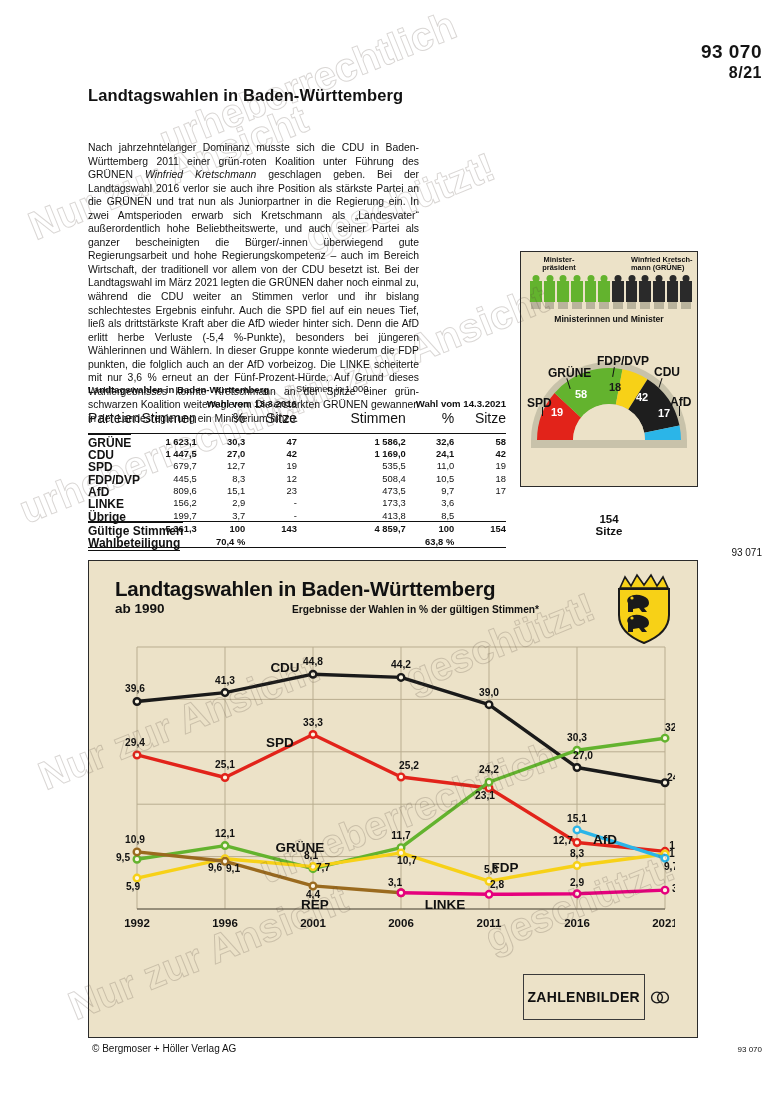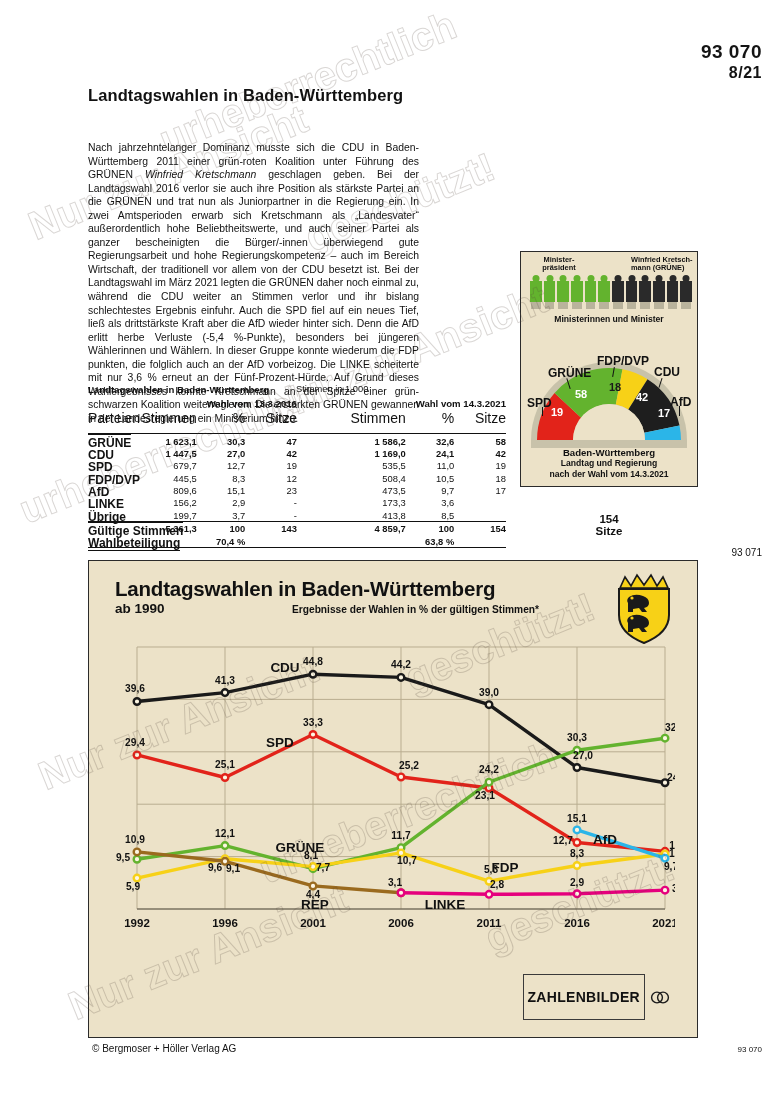--- a/index.html
+++ b/index.html
@@ -350,25 +350,20 @@
       <div class="snum" style="left:88px;top:47px;color:#1a1a1a;">18</div>
       <div class="snum" style="left:115px;top:57px;color:#fff;">42</div>
       <div class="snum" style="left:137px;top:73px;color:#fff;">17</div>
 
       <div class="total">
         <span>154</span>
         <span>Sitze</span>
       </div>
     </div>
 
-    <div class="panel-foot">
-      <div class="big">Baden-Württemberg</div>
-      <div>Landtag und Regierung</div>
-      <div>nach der Wahl vom 14.3.2021</div>
-    </div>
    </div>
   </div>
   <div class="panel-code">93 071</div>
 
   <div class="chart-box">
     <div class="ch-title">Landtagswahlen in Baden-Württemberg</div>
     <div class="ch-sub">ab 1990</div>
     <div class="ch-sub2">Ergebnisse der Wahlen in % der gültigen Stimmen*</div>
 
     <svg class="crest" viewBox="0 0 62 74">

